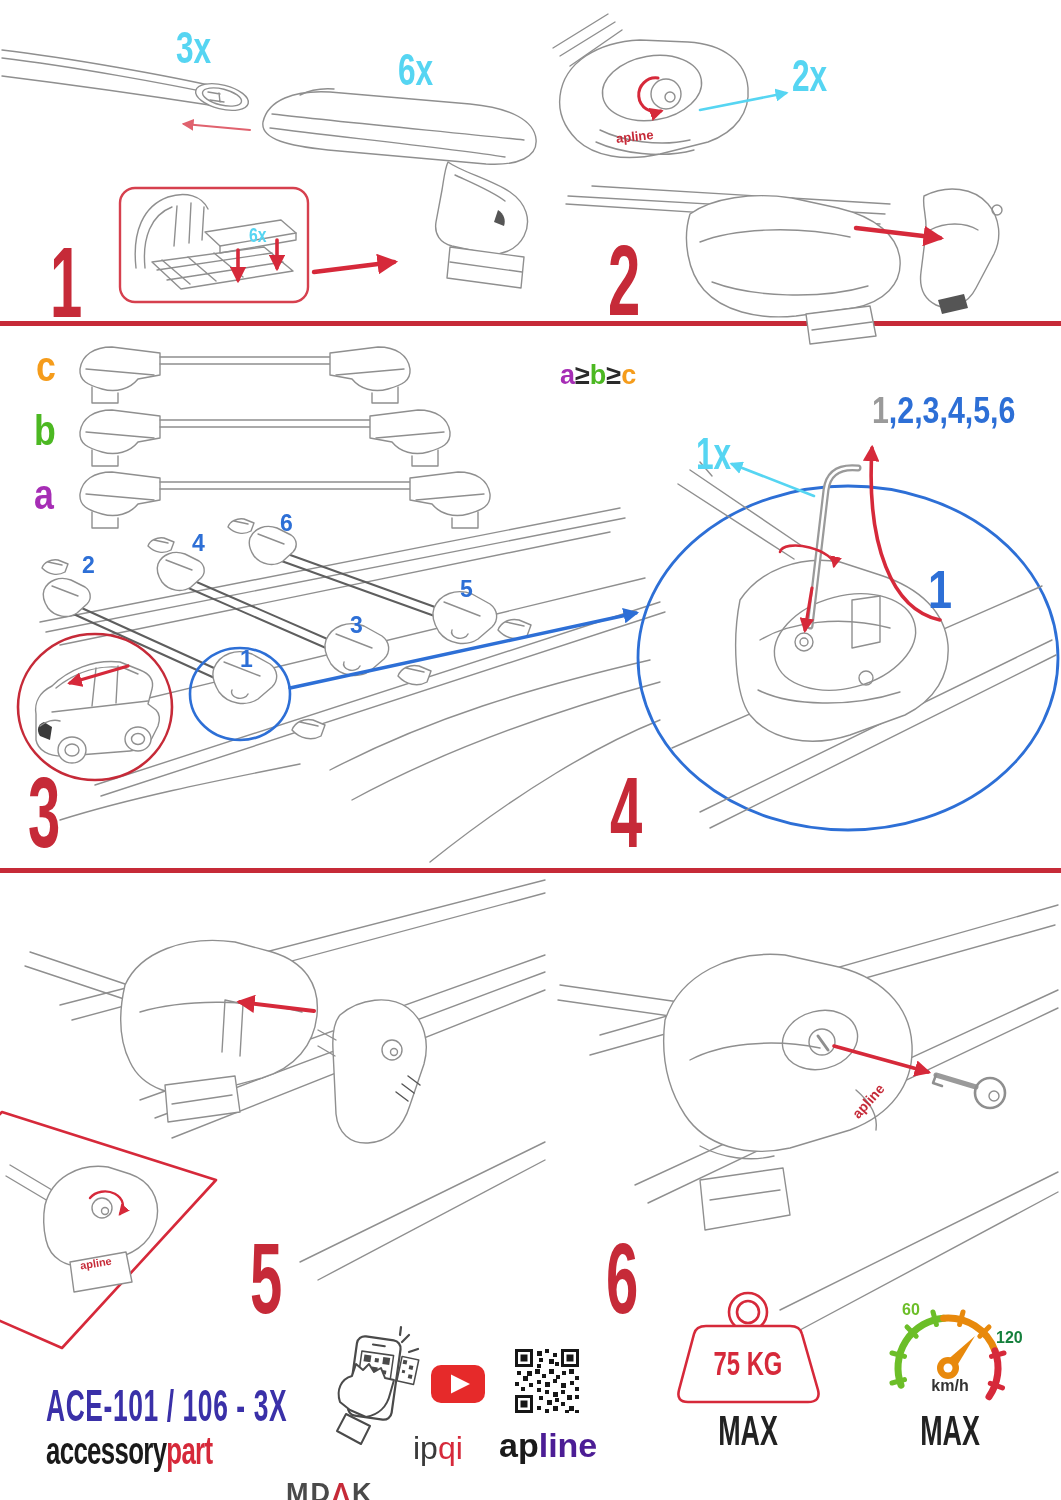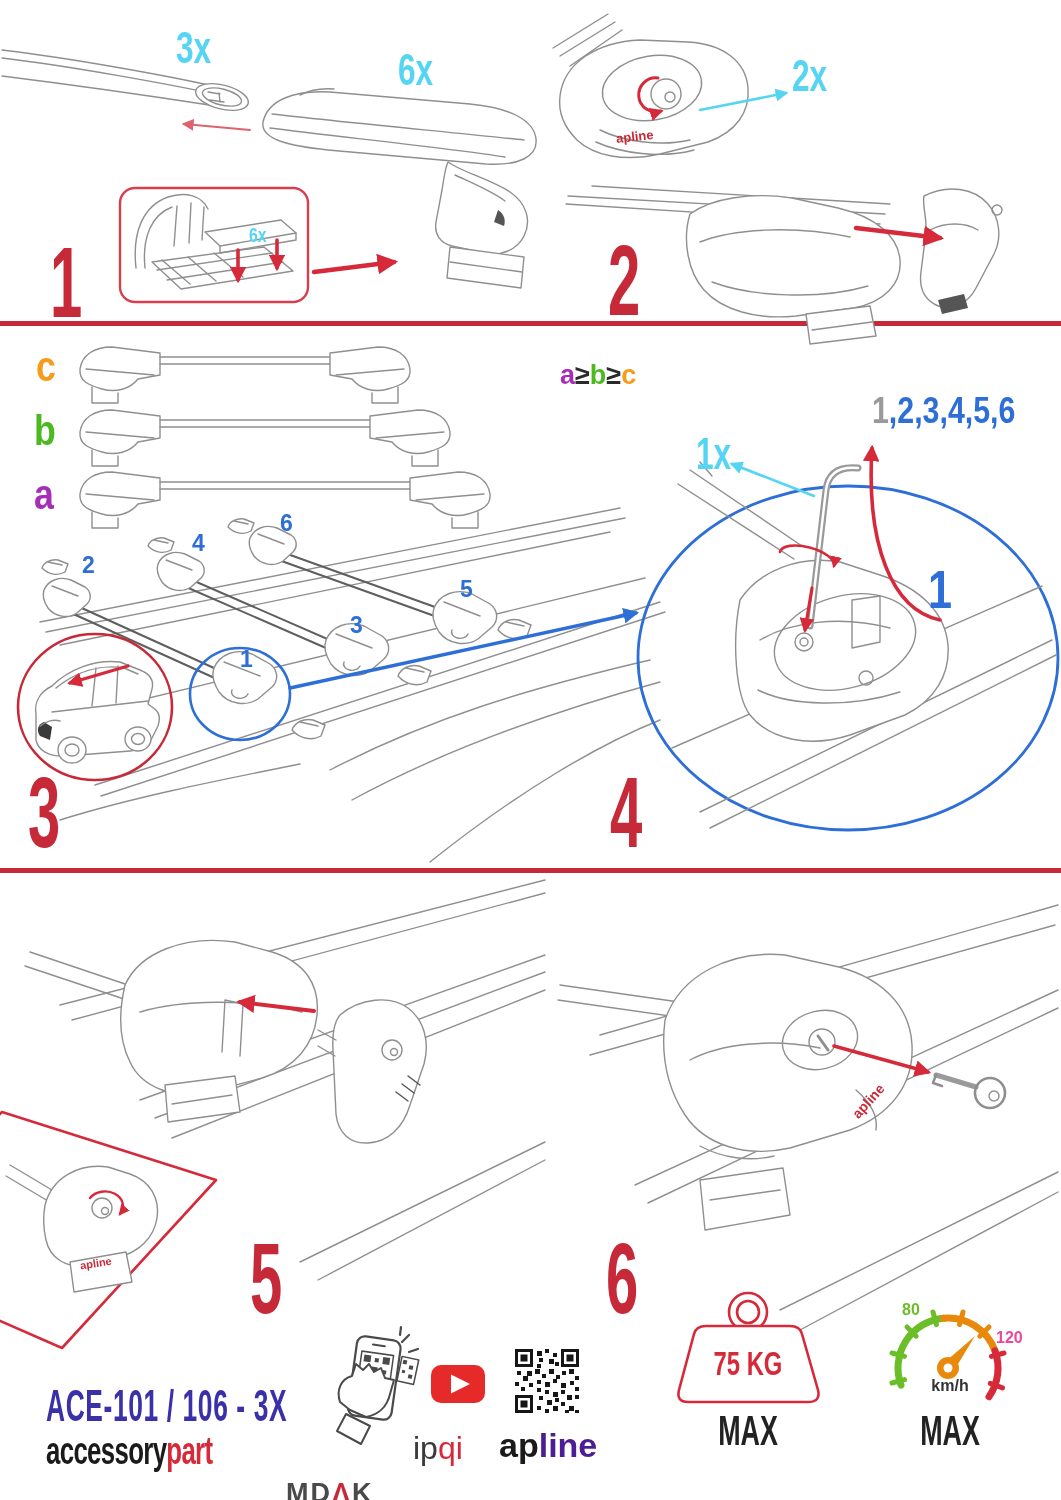--- a/index.html
+++ b/index.html
@@ -356,18 +356,18 @@
 <div class="t stepnum" style="left:606px;top:1228px">6</div>
 
 <div class="t code" style="left:46px;top:1384px">ACE-101 / 106 - 3X</div>
 <div class="t brand" style="left:46px;top:1432px"><span style="color:#1A1A1A">accessory</span><span style="color:#D6293A">part</span></div>
 <div class="t mdak" style="left:286px;top:1436px"><span>MD</span><span style="color:#C62A38">Λ</span><span>K</span></div>
 <div class="t ipqi" style="left:413px;top:1432px"><span>ip</span><span style="color:#D6293A">qi</span></div>
 <div class="t apline" style="left:499px;top:1428px"><span>ap</span><span style="color:#4c1d95">line</span></div>
 
 <div class="t kgtxt" style="left:686px;top:1346px;width:124px">75 KG</div>
 <div class="t maxtxt" style="left:686px;top:1410px;width:124px">MAX</div>
-<div class="t gauge-lbl" style="left:902px;top:1302px;color:#6CBE28">80</div>
-<div class="t gauge-lbl" style="left:996px;top:1330px;color:#ec4899">120</div>
+<div class="t gauge-lbl" style="left:902px;top:1302px;color:#6CBE28">60</div>
+<div class="t gauge-lbl" style="left:996px;top:1330px;color:#15803d">120</div>
 <div class="t kmh" style="left:908px;top:1378px;width:84px">km/h</div>
 <div class="t maxtxt" style="left:898px;top:1410px;width:104px">MAX</div>
 
 </div>
 
 </body></html>

